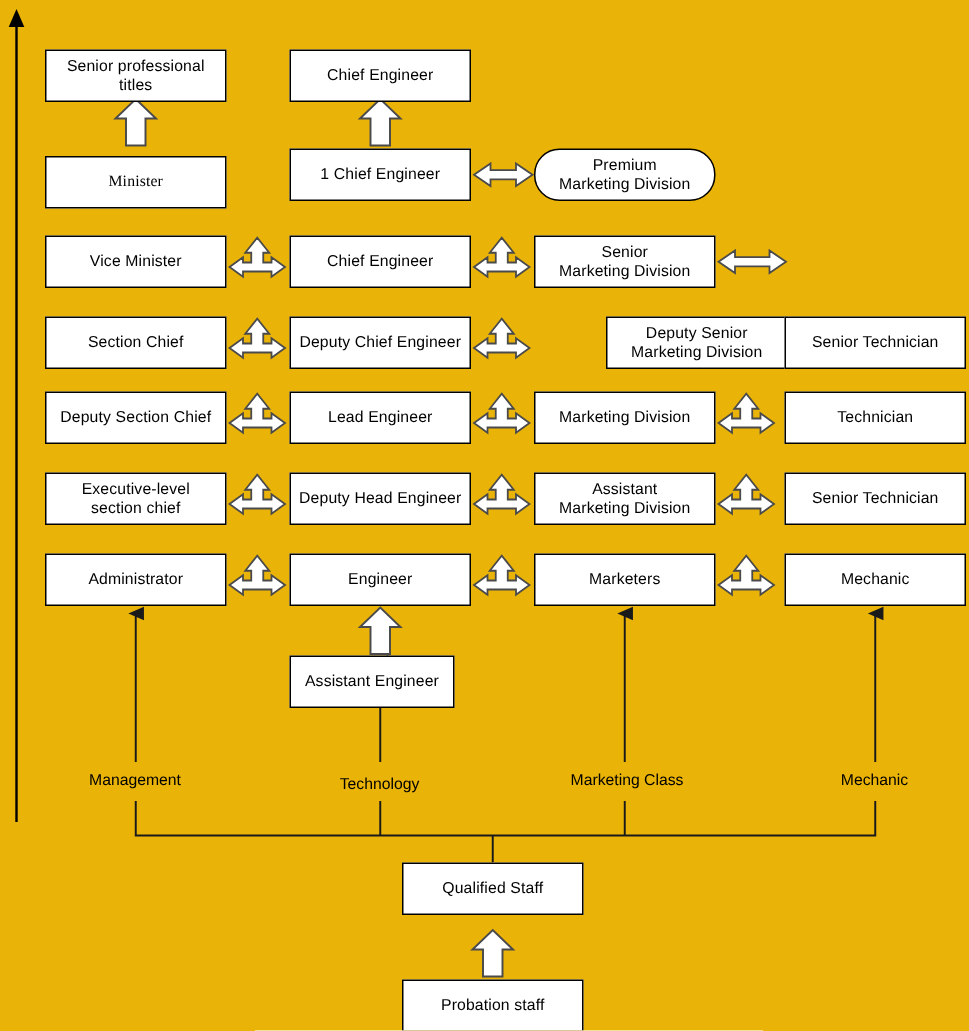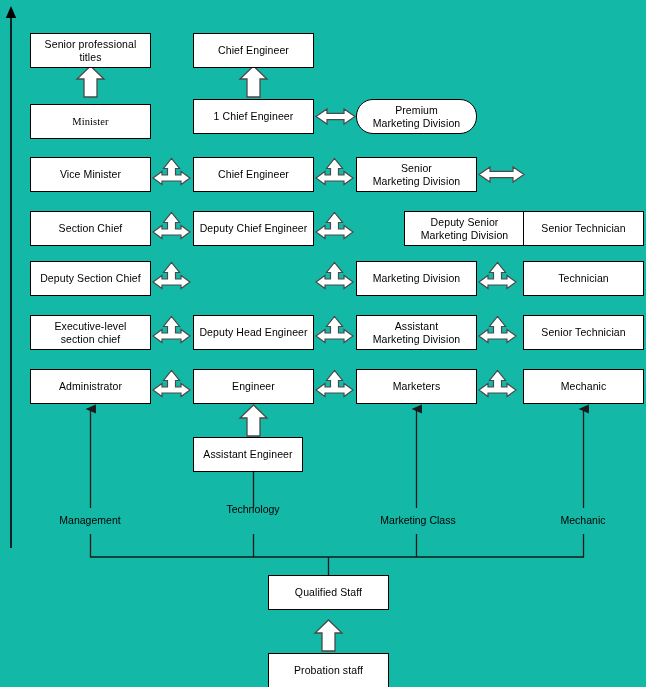--- a/index.html
+++ b/index.html
@@ -7,21 +7,21 @@
     padding: 0;
     background: #ffffff;
   }
   body {
     font-family: "Liberation Sans", sans-serif;
   }
   #chart-root {
     position: relative;
     width: 646px;
     height: 687px;
-    background: #14b8a6;
+    background: #eab308;
     overflow: hidden;
   }
   #chart-svg {
     position: absolute;
     left: 0;
     top: 0;
     width: 646px;
     height: 687px;
   }
   .node-box {
@@ -201,20 +201,23 @@
     <span>Deputy Senior
 Marketing Division</span>
   </div>
   <div class="node-box" style="left:523px; top:211px; width:121px; height:35px;">
     <span>Senior Technician</span>
   </div>
 
   <div class="node-box" style="left:30px; top:261px; width:121px; height:35px;">
     <span>Deputy Section Chief</span>
   </div>
+  <div class="node-box" style="left:193px; top:261px; width:121px; height:35px;">
+    <span>Lead Engineer</span>
+  </div>
   <div class="node-box" style="left:356px; top:261px; width:121px; height:35px;">
     <span>Marketing Division</span>
   </div>
   <div class="node-box" style="left:523px; top:261px; width:121px; height:35px;">
     <span>Technician</span>
   </div>
 
   <div class="node-box" style="left:30px; top:315px; width:121px; height:35px;">
     <span>Executive-level
 section chief</span>
@@ -243,21 +246,21 @@
     <span>Mechanic</span>
   </div>
 
   <div class="node-box" style="left:193px; top:437px; width:110px; height:35px;">
     <span>Assistant Engineer</span>
   </div>
 
   <div class="axis-label" style="left:90px; top:514px;">
     <span>Management</span>
   </div>
-  <div class="axis-label" style="left:253px; top:503px;text-align:center;">
+  <div class="axis-label" style="left:253px; top:517px;text-align:center;">
     <span>Technology</span>
   </div>
   <div class="axis-label" style="left:418px; top:514px;">
     <span>Marketing Class</span>
   </div>
   <div class="axis-label" style="left:583px; top:514px;">
     <span>Mechanic</span>
   </div>
 
   <div class="node-box" style="left:268px; top:575px; width:121px; height:35px;text-align:right;">

